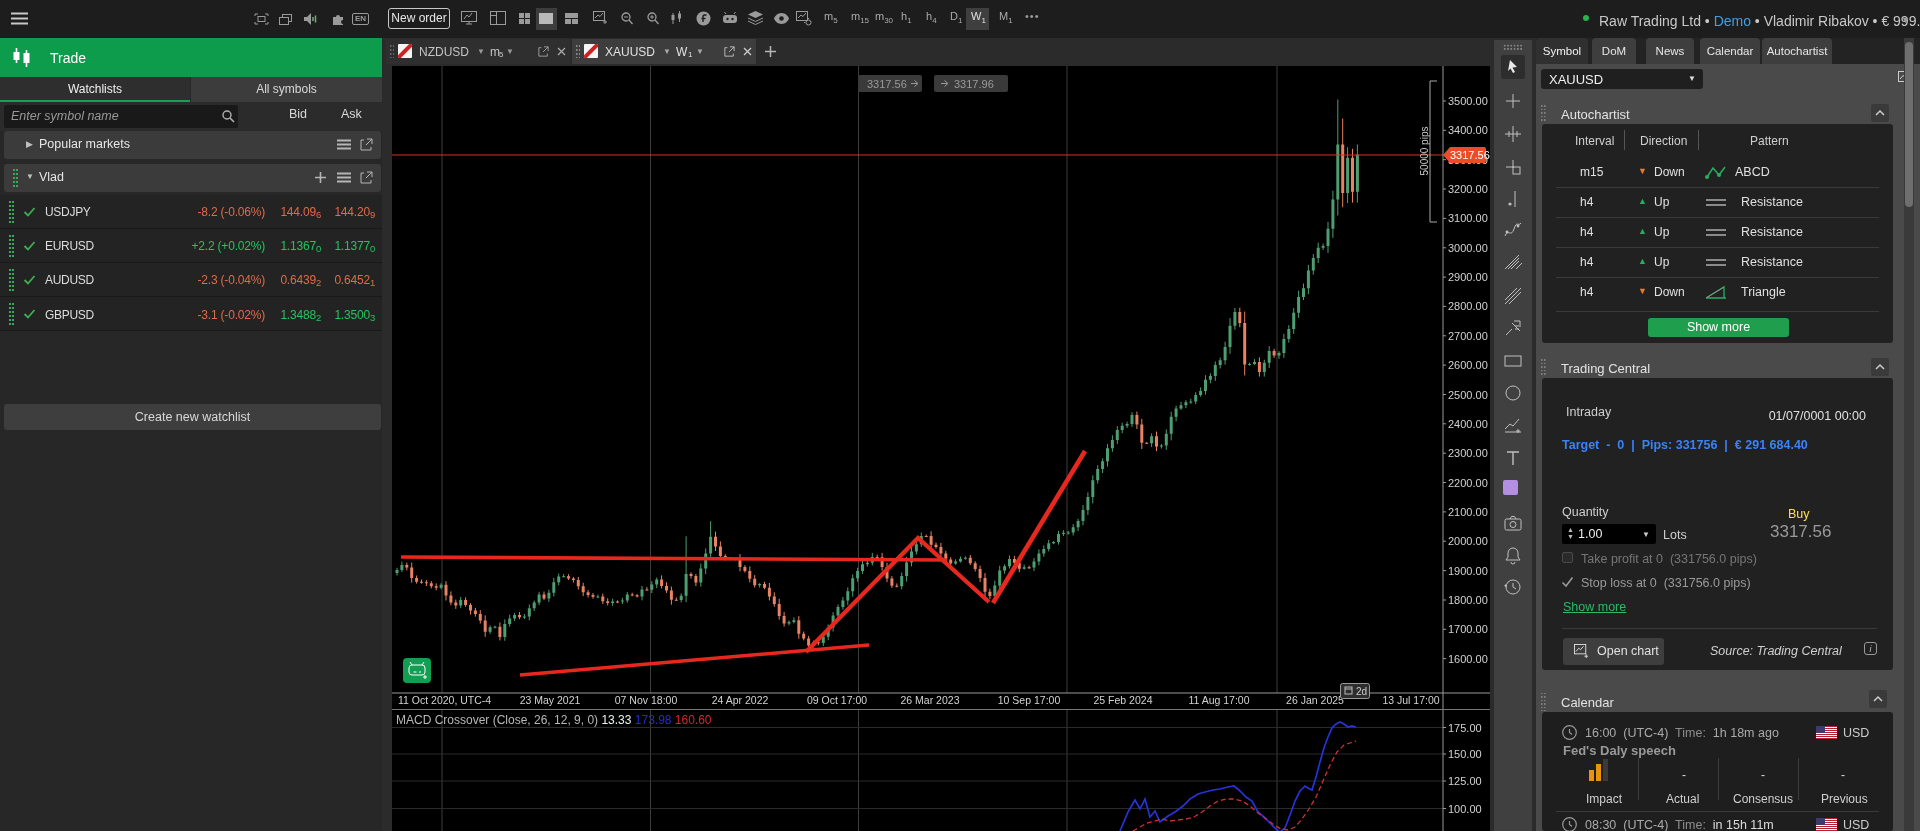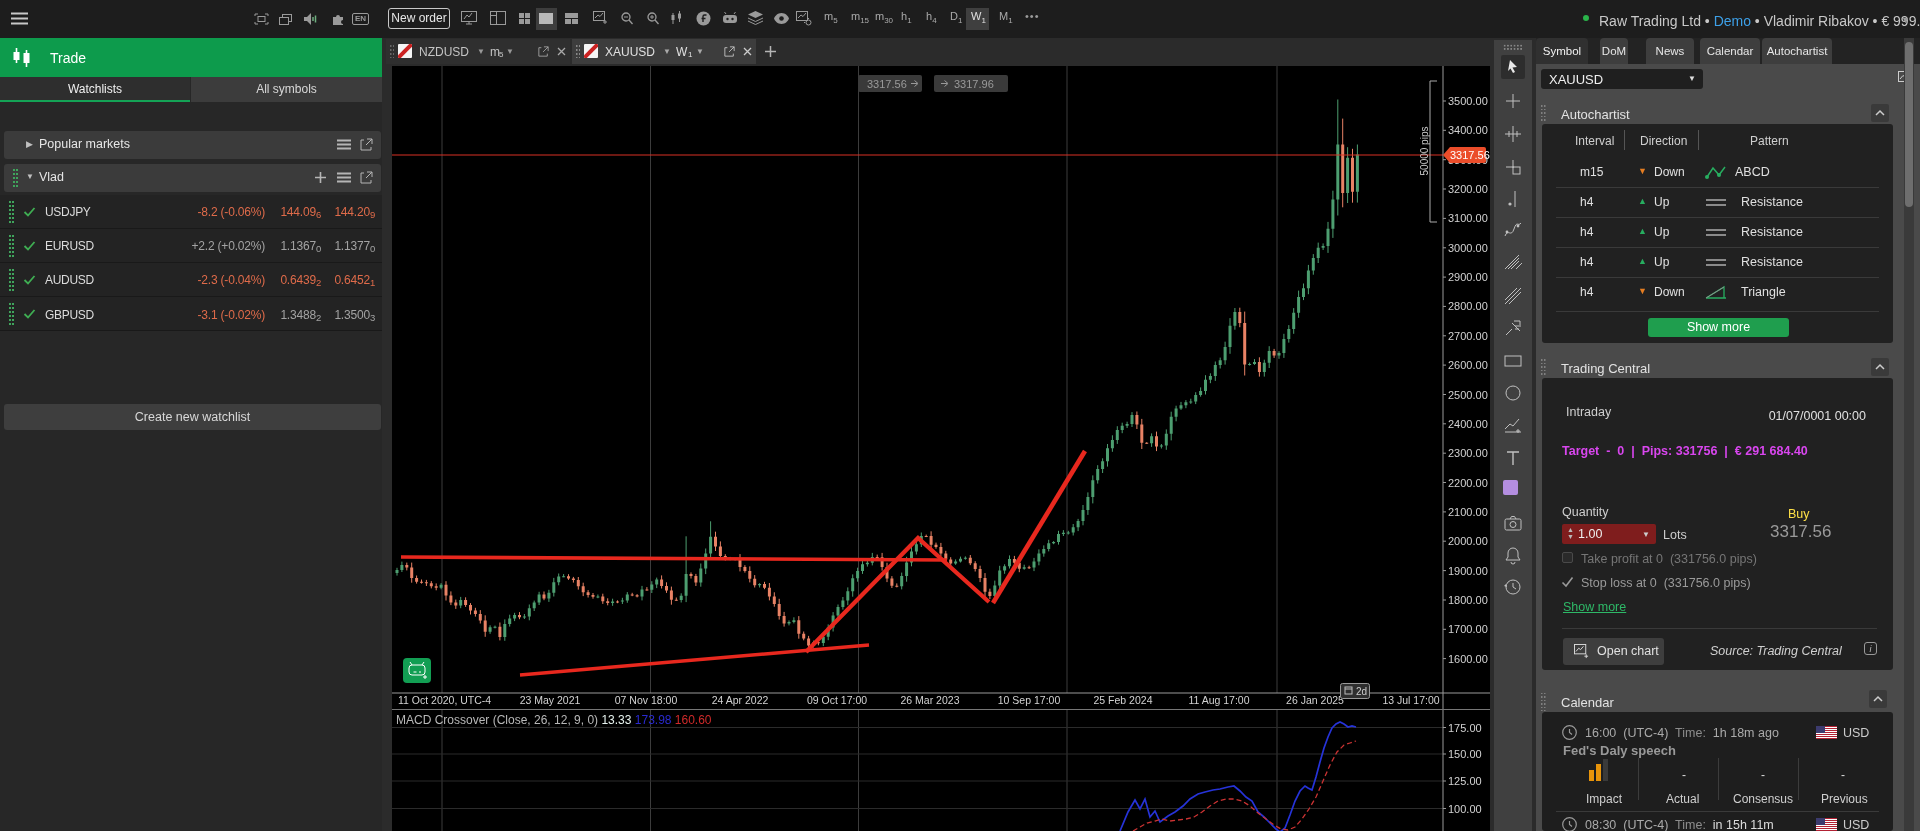--- a/index.html
+++ b/index.html
@@ -20,21 +20,21 @@
 .colhdr{position:absolute;top:5px;font-size:12.5px;color:#d8d8d8;}
 .grprow{position:absolute;left:4px;width:377px;height:27.5px;background:#3b3b3b;border-radius:3px;color:#e6e6e6;font-size:12.5px;}
 .grprow .arr{position:absolute;left:22px;top:8px;color:#c0c0c0;font-size:9px;}
 .grprow .nm{position:absolute;left:35px;top:6px;}
 .dots{position:absolute;left:9px;width:5px;background-image:repeating-linear-gradient(to bottom,#3fa55c 0 2px,transparent 2px 4px),repeating-linear-gradient(to bottom,#3fa55c 0 2px,transparent 2px 4px);background-size:2px 100%,2px 100%;background-position:0 0,3px 0;background-repeat:no-repeat;}
 .symrow{position:absolute;left:0;width:382px;height:34px;background:#232323;border-bottom:1px solid #191919;}
 .symrow .chk{position:absolute;left:23px;top:10px;width:13px;height:13px;}
 .symrow .sym{position:absolute;left:45px;top:10.5px;font-size:12px;letter-spacing:-0.3px;color:#dcdcdc;}
 .rt{position:absolute;top:10.5px;font-size:12px;letter-spacing:-0.2px;text-align:right;}
 .neg{color:#df6b4a;}
-.pos{color:#a3a3a3;}
+.pos{color:#22c55e;}
 .rt i{font-style:normal;font-size:9.5px;vertical-align:-2px;}
 #createwl{position:absolute;left:4px;top:365.5px;width:377px;height:26px;background:#3e3e3e;border-radius:3px;color:#d8d8d8;font-size:12.5px;text-align:center;line-height:26px;}
 #chartarea{position:absolute;left:382px;top:38px;width:1110px;height:793px;background:#2b2b2b;}
 .ctab{position:absolute;top:1px;height:25px;font-size:12px;color:#c4c4c4;}
 .cticon{position:absolute;top:5px;width:14px;height:14px;background:#f5f5f5;border-radius:1px;overflow:hidden;}
 .cticon:before{content:"";position:absolute;left:-3px;top:5px;width:20px;height:4px;background:#cc2222;transform:rotate(-45deg);}
 #acct{position:absolute;left:1599px;top:13px;font-size:14px;color:#c8c8c8;white-space:nowrap;}
 #acct b{color:#3da0e8;font-weight:normal;}
 #newordbtn{position:absolute;left:388px;top:8px;width:62px;height:21px;border:1px solid #c8c8c8;border-radius:3px;color:#e8e8e8;font-size:12px;text-align:center;line-height:19px;}
 </style>
@@ -149,20 +149,29 @@
         <path d="M3.5 0v4M3.5 12v3M13.5 2v3M13.5 15v4" stroke="#fff" stroke-width="1.6"></path>
         <rect x="0.5" y="4" width="6" height="8" fill="#fff"></rect>
         <rect x="10.5" y="5" width="6" height="10" fill="#fff"></rect>
       </svg>
   <span>Trade</span>
  </div>
  <div id="wltabs">
       <div id="wltab1">Watchlists</div>
       <div id="wltab2">All symbols</div>
     </div>
+ <div id="searchrow">
+  <div id="sinput">Enter symbol name</div>
+  <svg class="abs" style="left:222px;top:8px" width="13" height="13" viewBox="0 0 13 13">
+        <circle cx="5" cy="5" r="4" fill="none" stroke="#b0b0b0" stroke-width="1.4"></circle>
+        <path d="M8 8l4 4" stroke="#b0b0b0" stroke-width="1.6"></path>
+      </svg>
+  <div class="colhdr" style="left:289px;">Bid</div>
+  <div class="colhdr" style="left:341px;">Ask</div>
+ </div>
  <div class="grprow" style="top:93px;">
       <span class="arr">▶</span>
       <span class="nm">Popular markets</span>
   <svg class="abs" style="left:333px;top:8px" width="14" height="11" viewBox="0 0 14 11">
         <path d="M0 1.5h14M0 5.5h14M0 9.5h14" stroke="#b5b5b5" stroke-width="2"></path>
       </svg>
   <svg class="abs" style="left:356px;top:7px" width="13" height="13" viewBox="0 0 13 13">
         <path d="M4 2H1v10h10V9" stroke="#b5b5b5" fill="none"></path>
         <path d="M7 1h5v5M12 1L6 7" stroke="#b5b5b5" fill="none"></path>
       </svg>
@@ -456,21 +465,21 @@
     </svg>
  <svg class="tli" style="top:535px" viewBox="0 0 24 24">
       <circle cx="12" cy="12" r="7" fill="none" stroke="#c0c0c0"></circle>
       <path d="M12 8v4l3 2" fill="none" stroke="#c0c0c0"></path>
       <path d="M5 9l-2 2 3 1z" fill="#c0c0c0"></path>
     </svg>
 </div>
 <div id="rpanel">
  <div id="rtabstrip"></div>
  <div class="rtab" style="left:0px;width:52px;background:#303030;color:#f2f2f2;">Symbol</div>
- <div class="rtab" style="left:64px;width:28px;text-align:center;">DoM</div>
+ <div class="rtab" style="left:56px;width:44px;text-align:center;">DoM</div>
  <div class="rtab" style="left:110px;width:48px;">News</div>
  <div class="rtab" style="left:164px;width:60px;">Calendar</div>
  <div class="rtab" style="left:226px;width:70px;">Autochartist</div>
  <div id="rbody">
 
   <div class="abs" style="left:5px;top:5px;width:162px;height:20px;background:#1f1f1f;border-radius:3px;">
    <span class="abs" style="left:8px;top:3px;font-size:13px;color:#f0f0f0;">XAUUSD</span>
    <span class="abs" style="right:7px;top:5px;font-size:8px;color:#ddd;">▼</span>
   </div>
   <svg class="abs" style="left:362px;top:7px" width="17" height="16" viewBox="0 0 17 16">
@@ -541,23 +550,23 @@
   <div class="hdots" style="top:295px;"></div>
   <div class="sechdr" style="left:25px;top:297px;">Trading Central</div>
   <div class="chevbtn" style="left:335px;top:294px;">
         <svg width="10" height="8" viewBox="0 0 10 8">
           <path d="M1 6l4-4 4 4" stroke="#ccc" stroke-width="1.5" fill="none"></path>
         </svg>
       </div>
   <div class="secbox" style="top:314px;height:292px;">
    <div class="tctext" style="left:24px;top:27px;">Intraday</div>
    <div class="tctext" style="right:27px;top:31px;color:#e0e0e0;">01/07/0001 00:00</div>
-   <div class="tctext" style="left:20px;top:66px;color:#d946ef;font-weight:bold;">Target&nbsp; -&nbsp; 0&nbsp; |&nbsp; Pips: 331756&nbsp; |&nbsp; € 291 684.40</div>
+   <div class="tctext" style="left:20px;top:60px;color:#3b82f6;font-weight:bold;">Target&nbsp; -&nbsp; 0&nbsp; |&nbsp; Pips: 331756&nbsp; |&nbsp; € 291 684.40</div>
    <div class="tctext" style="left:20px;top:127px;">Quantity</div>
-   <div class="abs" style="left:20px;top:146px;width:94px;height:20px;background:#7f1d1d;border-radius:2px;">
+   <div class="abs" style="left:20px;top:146px;width:94px;height:20px;background:#000000;border-radius:2px;">
     <span class="abs" style="left:5px;top:2px;font-size:7px;color:#bbb;">▲</span>
     <span class="abs" style="left:5px;top:9px;font-size:7px;color:#bbb;">▼</span>
     <span class="abs" style="left:16px;top:3px;font-size:12.5px;color:#eee;">1.00</span>
     <span class="abs" style="right:6px;top:6px;font-size:8px;color:#ccc;">▼</span>
    </div>
    <div class="tctext" style="left:121px;top:150px;">Lots</div>
    <div class="tctext" style="left:246px;top:129px;color:#fde047;">Buy</div>
    <div class="tctext" style="left:228px;top:144px;color:#9a9a9a;font-size:17px;">3317.56</div>
    <div class="abs" style="left:20px;top:174px;width:11px;height:11px;background:#2a2a2a;border:1px solid #4a4a4a;border-radius:2px;"></div>
    <div class="tctext" style="left:39px;top:174px;color:#767676;">Take profit at 0&nbsp; (331756.0 pips)</div>

